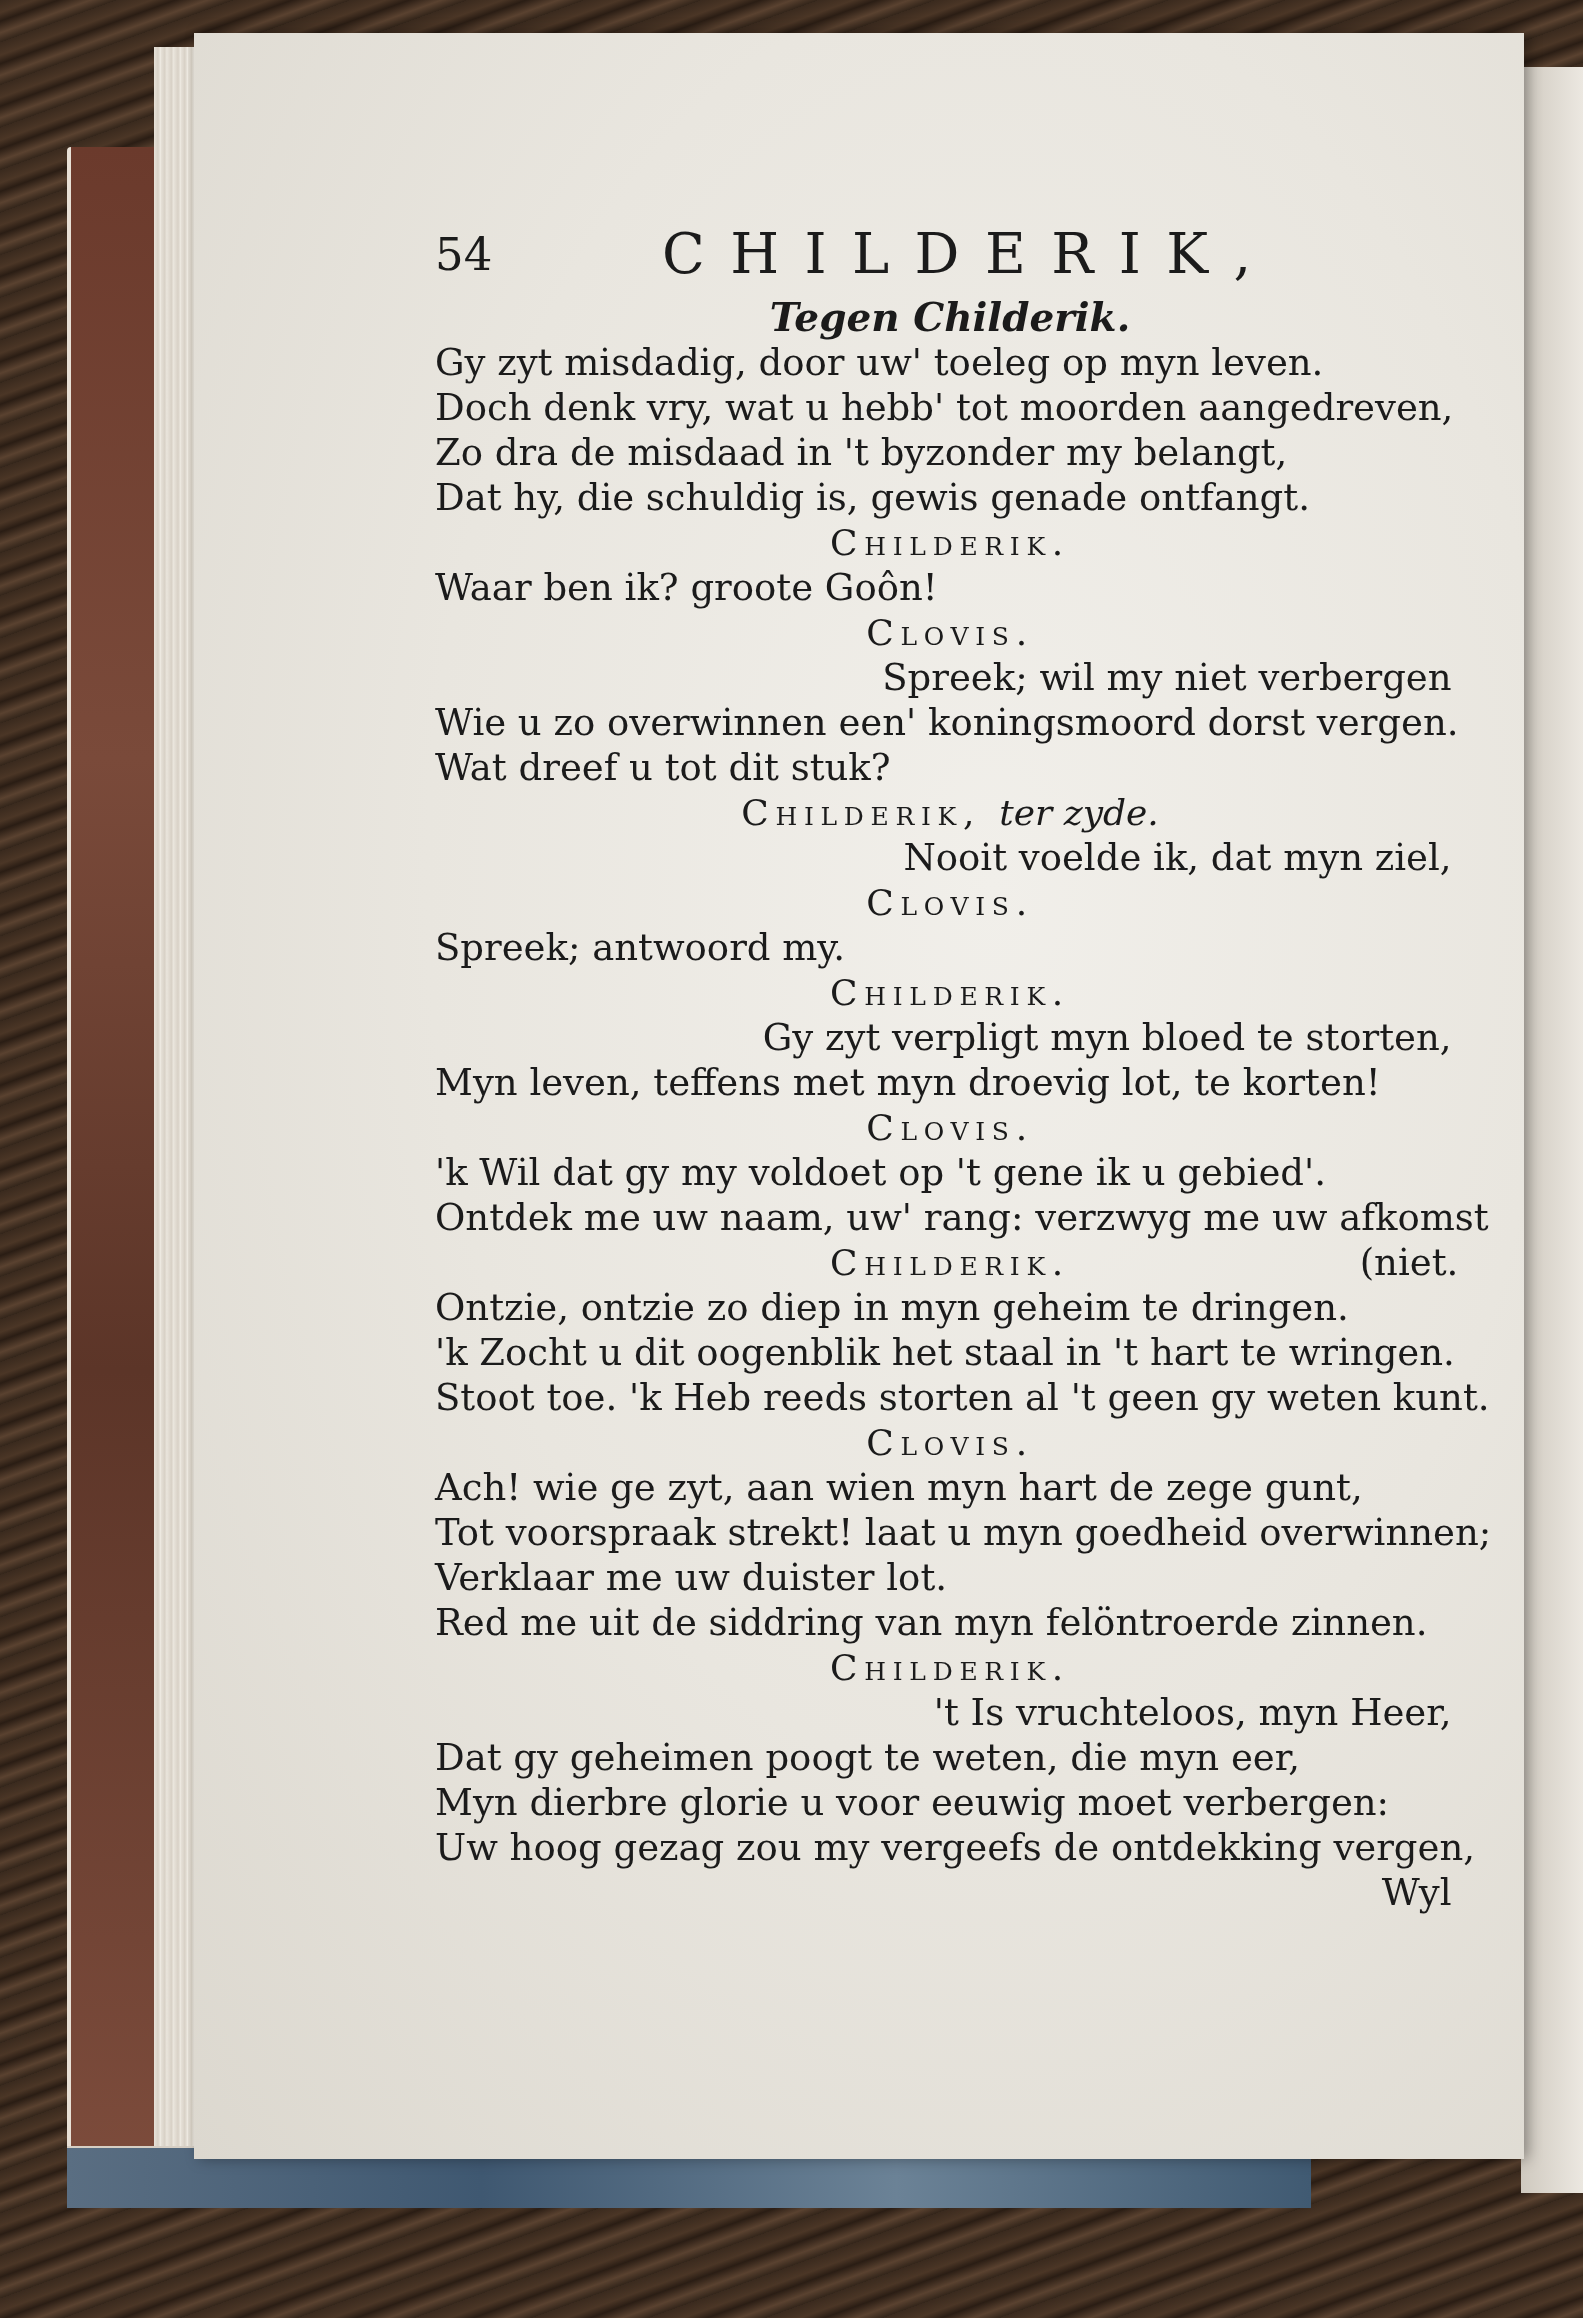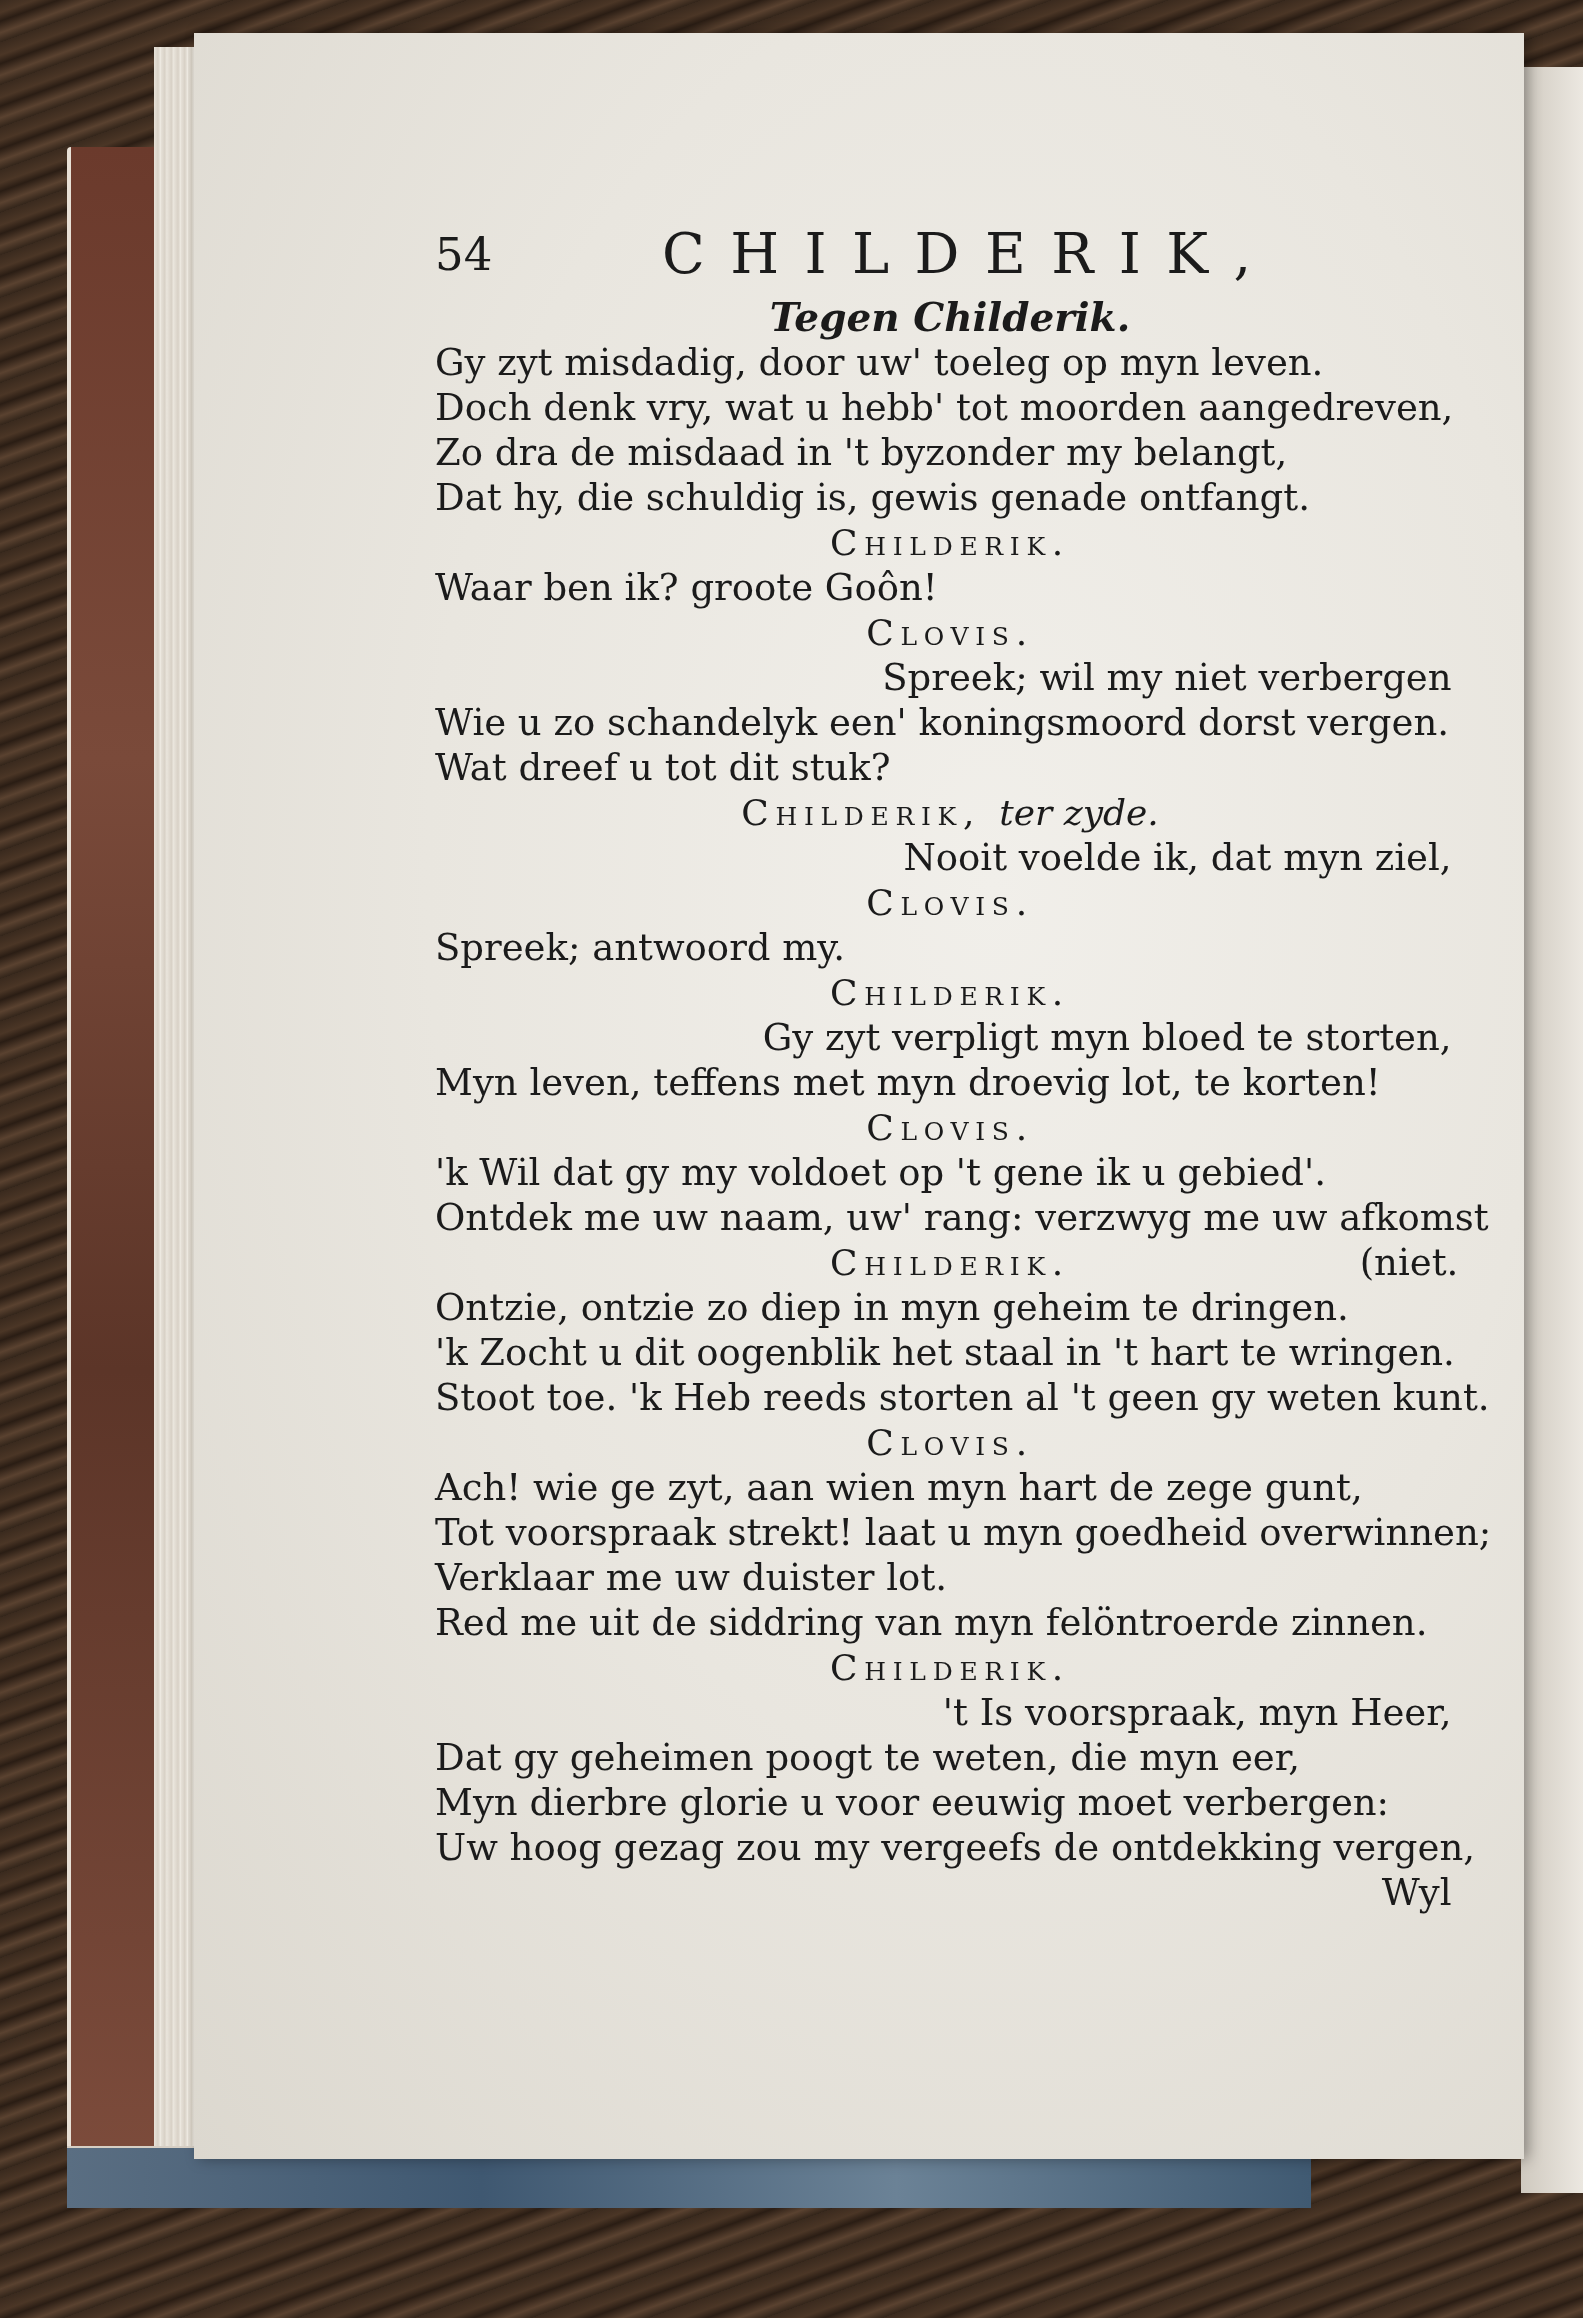--- a/index.html
+++ b/index.html
@@ -63,21 +63,21 @@
   <div class="line">Gy zyt misdadig, door uw' toeleg op myn leven.</div>
   <div class="line">Doch denk vry, wat u hebb' tot moorden aangedreven,</div>
   <div class="line">Zo dra de misdaad in 't byzonder my belangt,</div>
   <div class="line">Dat hy, die schuldig is, gewis genade ontfangt.</div>
 
   <div class="speaker">Childerik.</div>
   <div class="line">Waar ben ik? groote Goôn!</div>
 
   <div class="speaker">Clovis.</div>
   <div class="line indent">Spreek; wil my niet verbergen</div>
-  <div class="line">Wie u zo schandelyk een' koningsmoord dorst vergen.</div>
+  <div class="line">Wie u zo overwinnen een' koningsmoord dorst vergen.</div>
   <div class="line">Wat dreef u tot dit stuk?</div>
 
   <div class="speaker">
     <span>Childerik,</span>
     <span class="aside">ter zyde.</span>
   </div>
   <div class="line indent">Nooit voelde ik, dat myn ziel,</div>
 
   <div class="speaker">Clovis.</div>
   <div class="line">Spreek; antwoord my.</div>
@@ -98,20 +98,20 @@
   <div class="line">'k Zocht u dit oogenblik het staal in 't hart te wringen.</div>
   <div class="line">Stoot toe. 'k Heb reeds storten al 't geen gy weten kunt.</div>
 
   <div class="speaker">Clovis.</div>
   <div class="line">Ach! wie ge zyt, aan wien myn hart de zege gunt,</div>
   <div class="line">Tot voorspraak strekt! laat u myn goedheid overwinnen;</div>
   <div class="line">Verklaar me uw duister lot.</div>
   <div class="line">Red me uit de siddring van myn felöntroerde zinnen.</div>
 
   <div class="speaker">Childerik.</div>
-  <div class="line indent">'t Is voorspraak, myn Heer,</div>
+  <div class="line indent">'t Is vruchteloos, myn Heer,</div>
   <div class="line">Dat gy geheimen poogt te weten, die myn eer,</div>
   <div class="line">Myn dierbre glorie u voor eeuwig moet verbergen:</div>
   <div class="line">Uw hoog gezag zou my vergeefs de ontdekking vergen,</div>
 
   <div class="catchword">Wyl</div>
 </div>
 
 
 </body></html>

